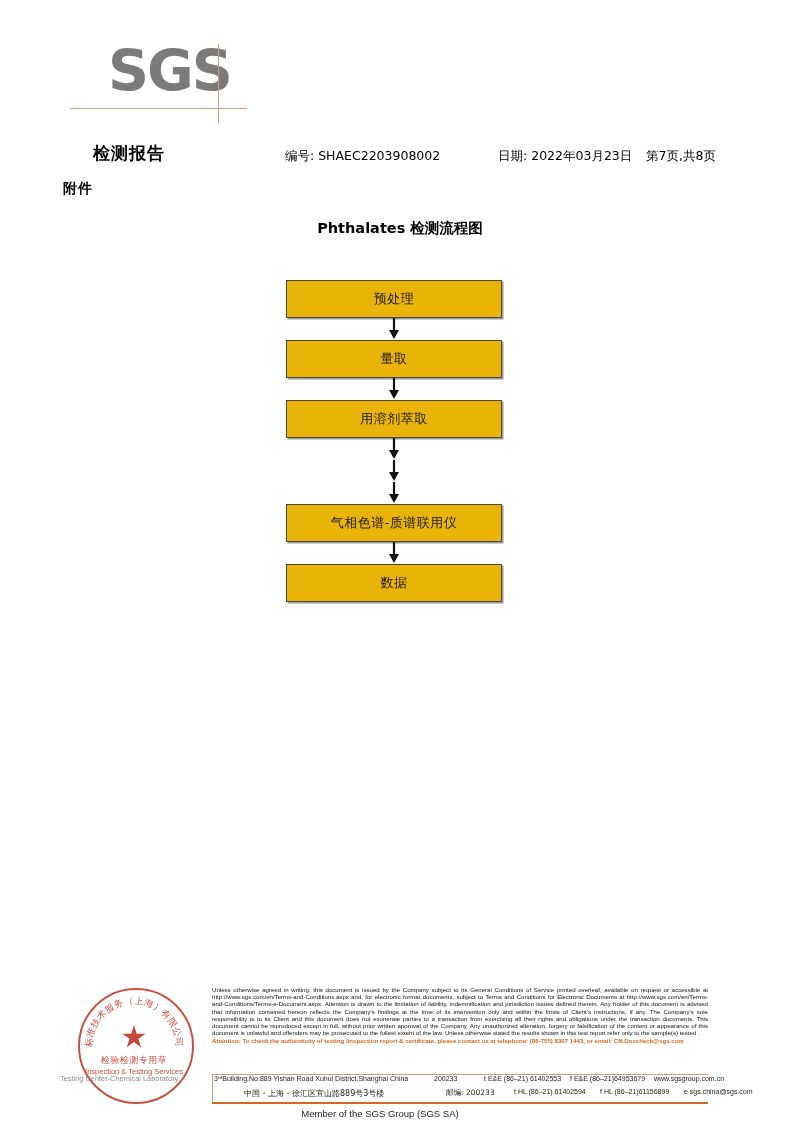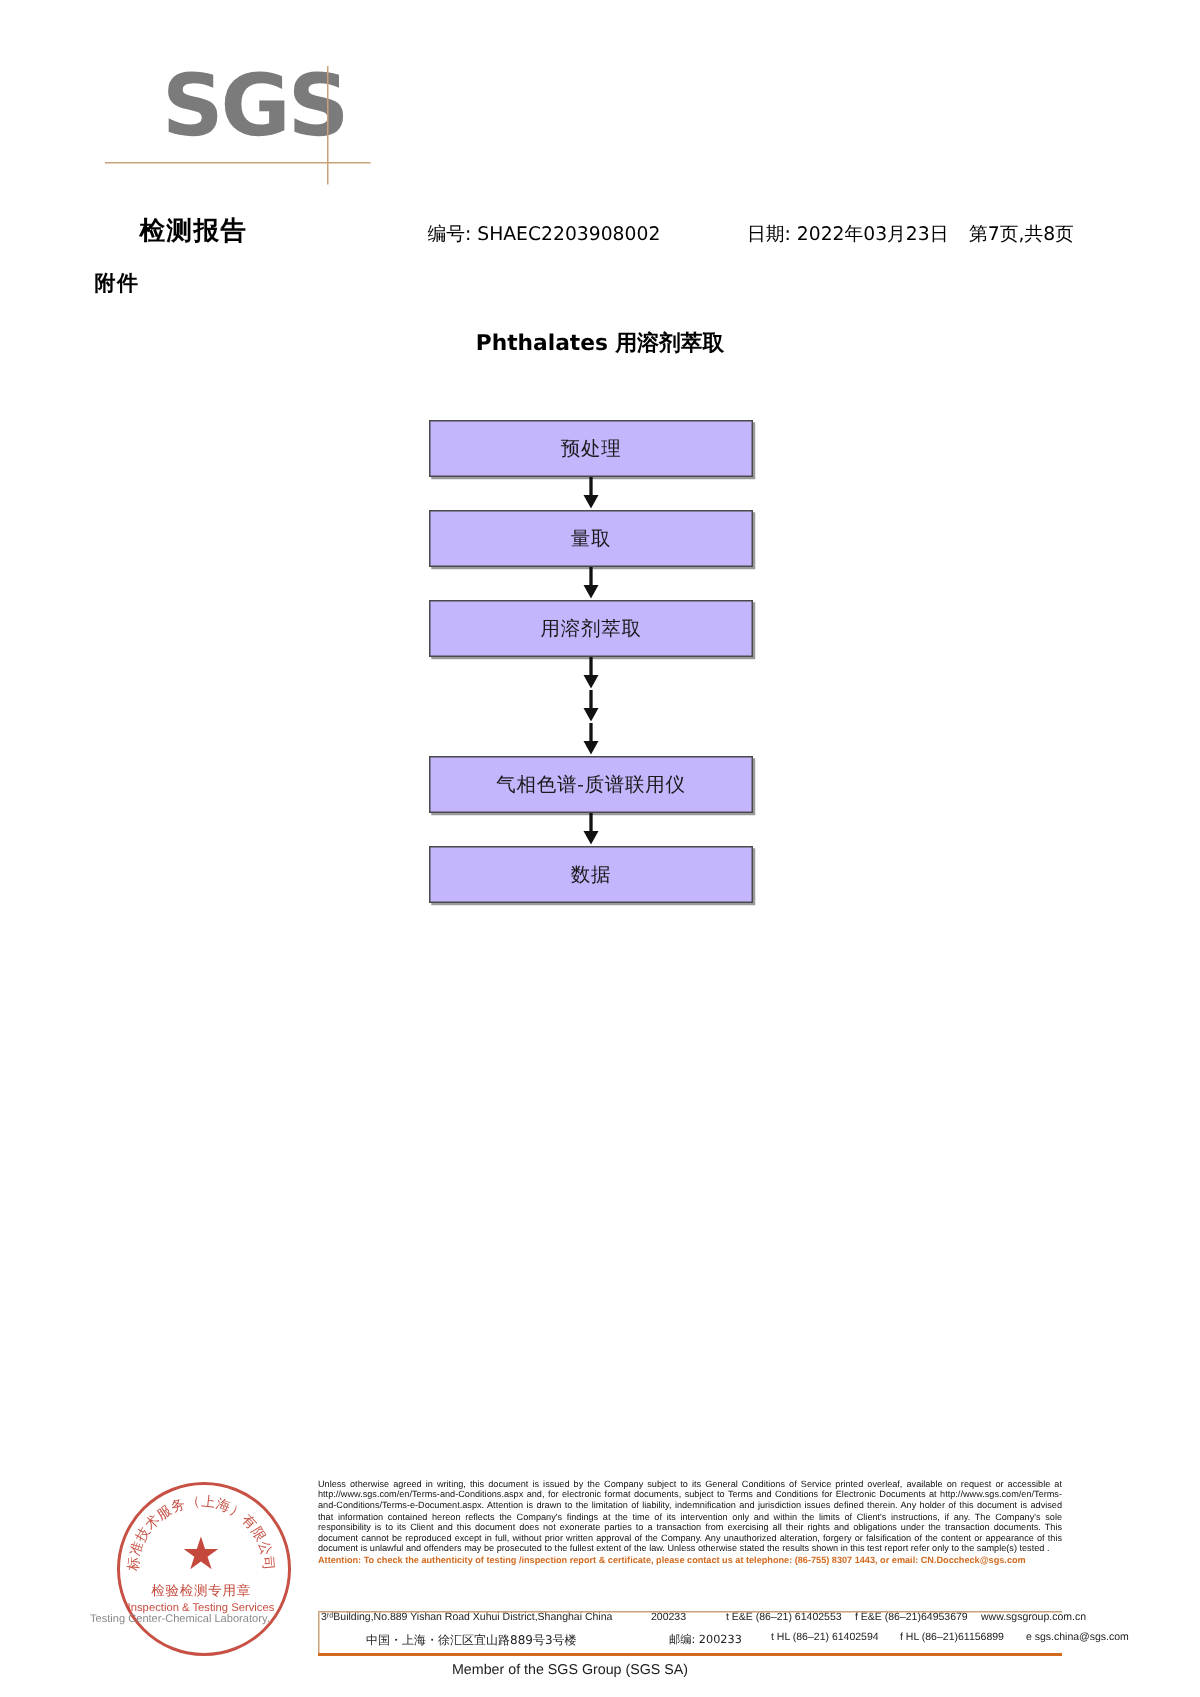--- a/index.html
+++ b/index.html
@@ -107,21 +107,21 @@
     left: 286px;
     top: 280px;
     width: 216px;
   }
   .flow-box {
     position: relative;
     width: 216px;
     height: 38px;
     box-sizing: border-box;
     border: 1px solid #4a4a4a;
-    background: #c4b5fd;
+    background: #eab308;
     box-shadow: 1.5px 1.5px 0 0 #9a9a9a;
     display: flex;
     align-items: center;
     justify-content: center;
     font-family: "DejaVu Serif", serif;
     font-size: 13px;
     color: #1a1a1a;
     letter-spacing: 0.5px;
   }
   .flow-arrow {
@@ -306,21 +306,21 @@
 </div>
 <div class="logo-rule"></div>
 <div class="logo-tick"></div>
 
 <div class="doc-title">检测报告</div>
 <div class="attach-label">附件</div>
 <div class="meta-no">编号: SHAEC2203908002</div>
 <div class="meta-date">日期: 2022年03月23日</div>
 <div class="meta-page">第7页,共8页</div>
 
-<div class="flow-title">Phthalates 用溶剂萃取</div>
+<div class="flow-title">Phthalates 检测流程图</div>
 
 <div class="flow">
 
   <div class="flow-box">
     <span>预处理</span>
   </div>
   <div class="flow-arrow">
     <svg width="216" height="22" viewBox="0 0 216 22">
       <line x1="108" y1="0" x2="108" y2="14" stroke="#111" stroke-width="2.2"></line>
       <polygon points="108,21 103,12 113,12" fill="#111"></polygon>

